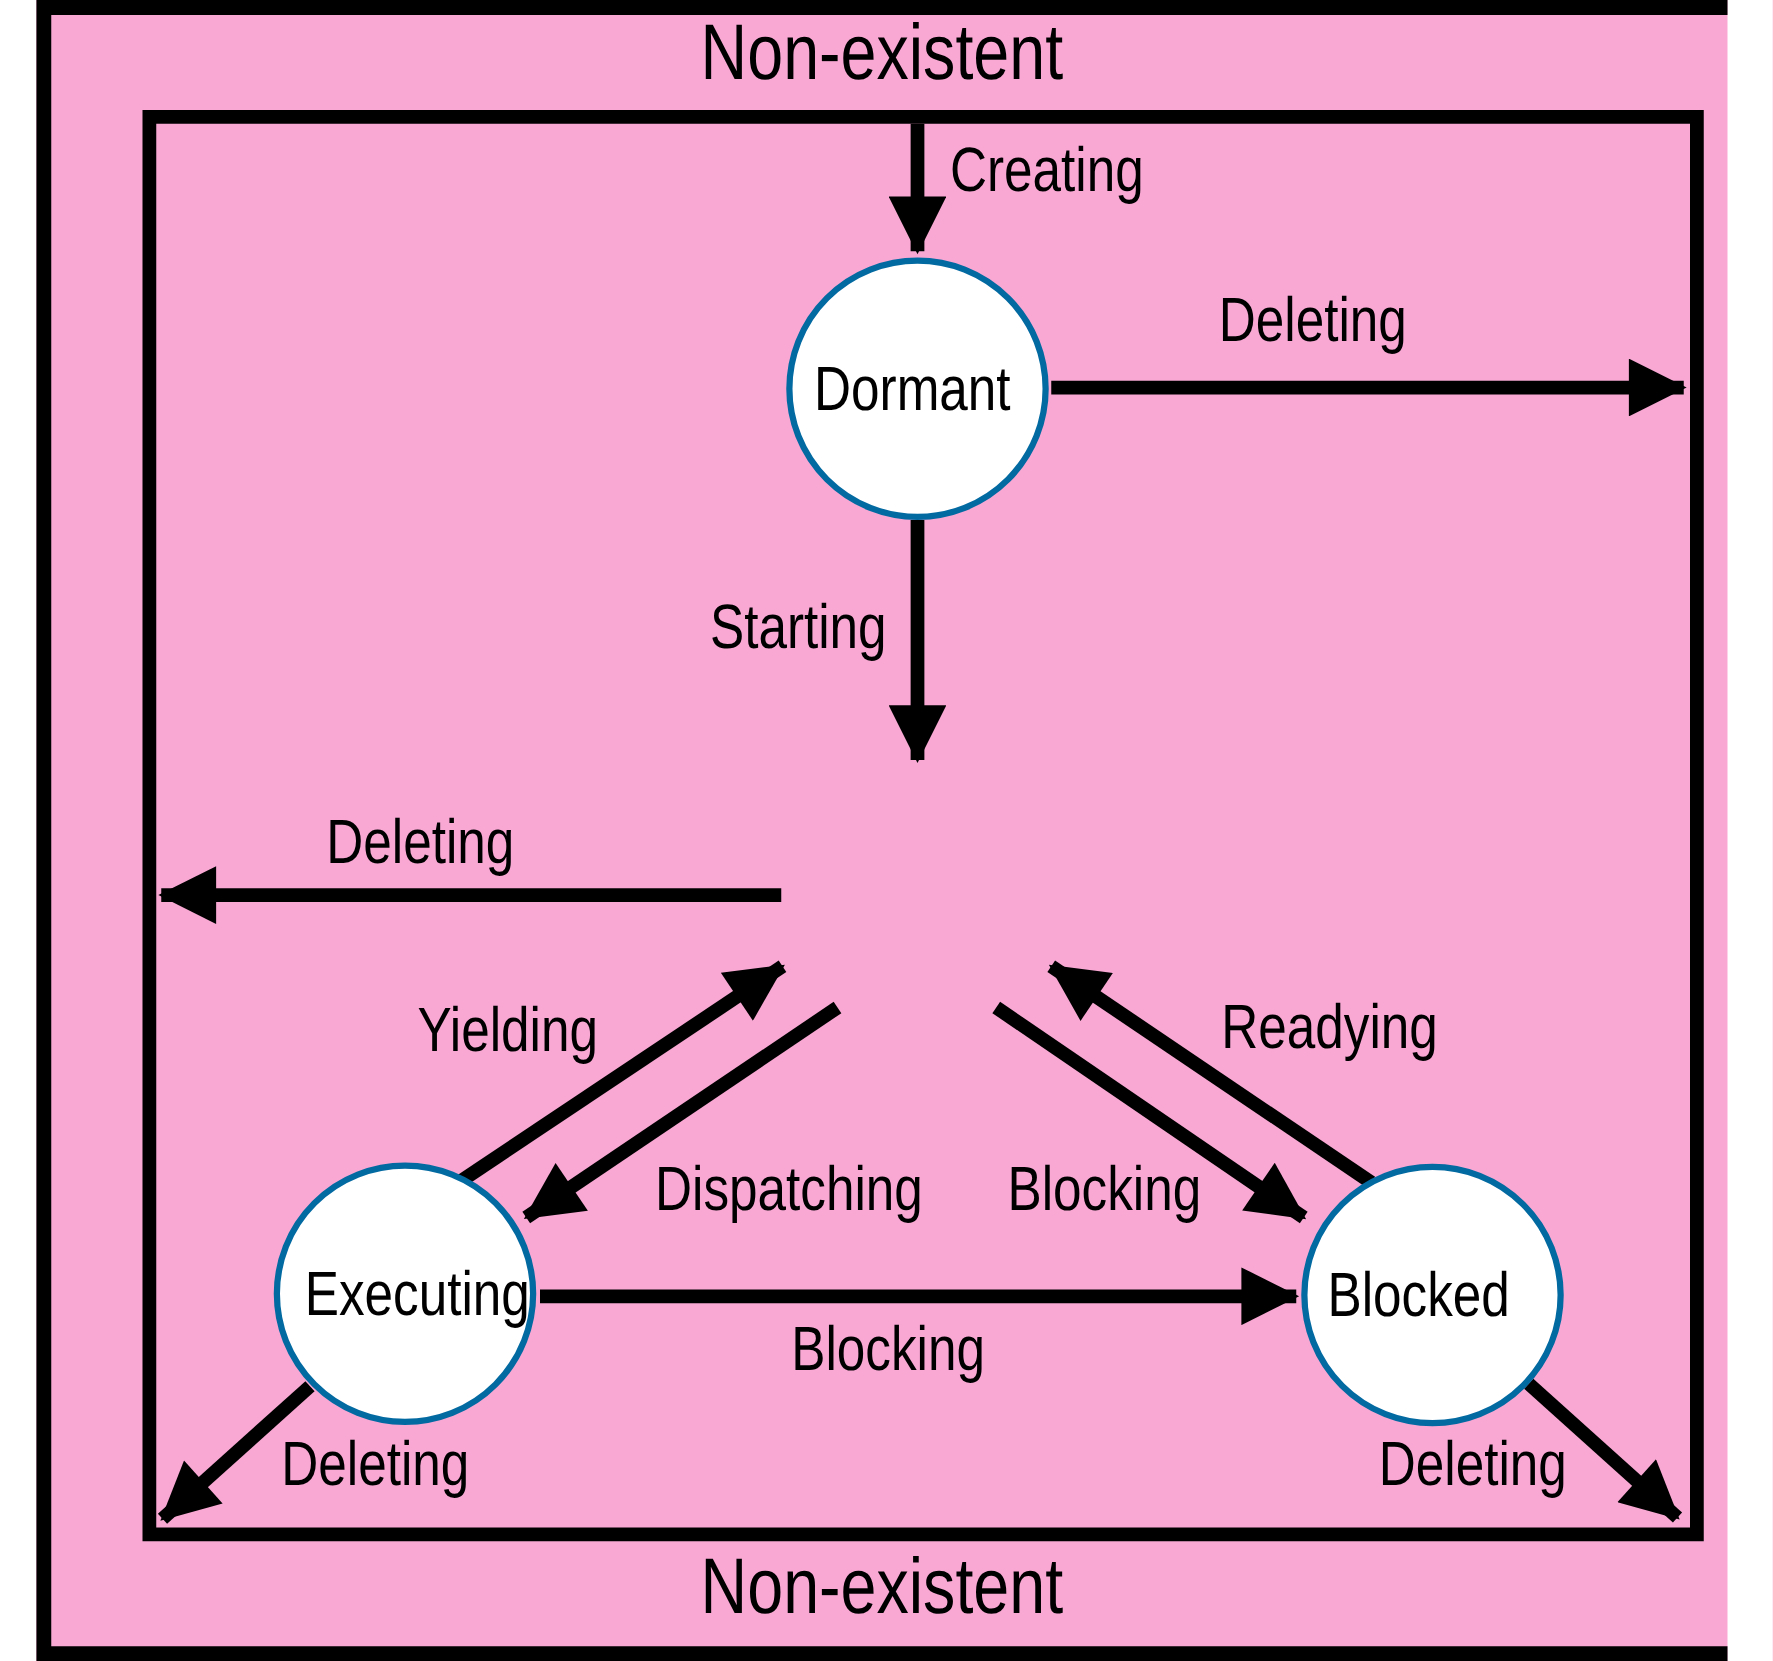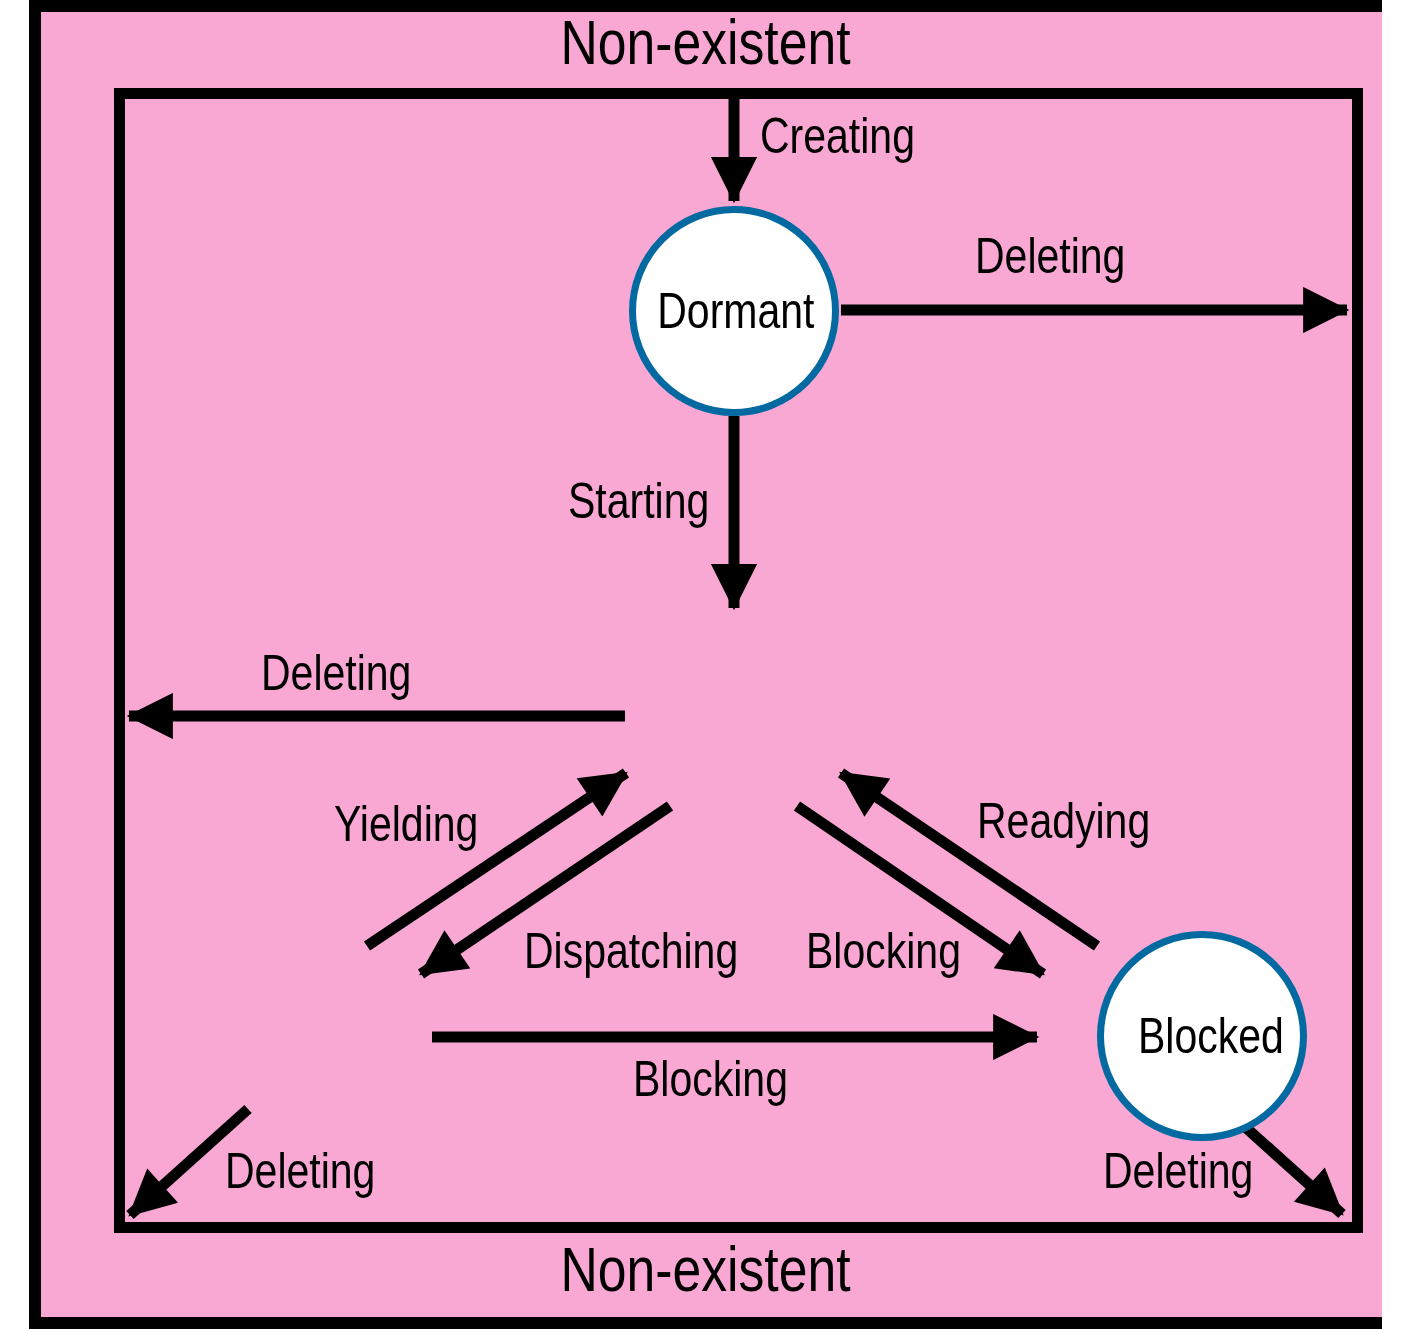--- a/index.html
+++ b/index.html
@@ -48,39 +48,39 @@
   svg.arrows {
     position: absolute;
     left: 0; top: 0;
     width: 1418px;
     height: 1329px;
   }
   .state {
     position: absolute;
     width: 210px;
     height: 210px;
-    border: 7px solid #0369a1;
+    border: 5px solid #0369a1;
     border-radius: 50%;
     box-sizing: border-box;
     background: #ffffff;
     display: flex;
     align-items: center;
-    justify-content: flex-end;
+    justify-content: flex-start;
   }
   .state span {
     font-size: 50px;
     line-height: 1;
     transform: scaleX(0.82);
     transform-origin: 50% 50%;
     white-space: nowrap;
   }
   #state-dormant   { left: 600px; top: 206px; }
   #state-ready     { left: 598px; top: 611px; }
   #state-executing { left: 190px; top: 930px; }
-  #state-blocked   { left: 1068px; top: 931px; }
+  #state-blocked   { left: 1012px; top: 931px; }
   .tlabel {
     position: absolute;
     font-size: 50px;
     line-height: 1.15;
     transform: scaleX(0.82);
     transform-origin: 0 0;
     white-space: nowrap;
   }
   #tl-creating        { left: 731px;  top: 108px; }
   #tl-deleting-top    { left: 946px;  top: 228px; }
@@ -124,20 +124,23 @@
       <line x1="1068" y1="946" x2="812" y2="773" marker-end="url(#ah)"></line>
       <line x1="403" y1="1037" x2="1008" y2="1037" marker-end="url(#ah)"></line>
       <line x1="219" y1="1109" x2="101" y2="1215" marker-end="url(#ah)"></line>
       <line x1="1194" y1="1107" x2="1313" y2="1214" marker-end="url(#ah)"></line>
     </g>
   </svg>
 
   <div id="state-dormant" class="state">
     <span>Dormant</span>
   </div>
+  <div id="state-executing" class="state">
+    <span>Executing</span>
+  </div>
   <div id="state-blocked" class="state">
     <span>Blocked</span>
   </div>
 
   <div id="tl-creating" class="tlabel">Creating</div>
   <div id="tl-deleting-top" class="tlabel">Deleting</div>
   <div id="tl-starting" class="tlabel">Starting</div>
   <div id="tl-deleting-mid" class="tlabel">Deleting</div>
   <div id="tl-yielding" class="tlabel">Yielding</div>
   <div id="tl-dispatching" class="tlabel">Dispatching</div>

